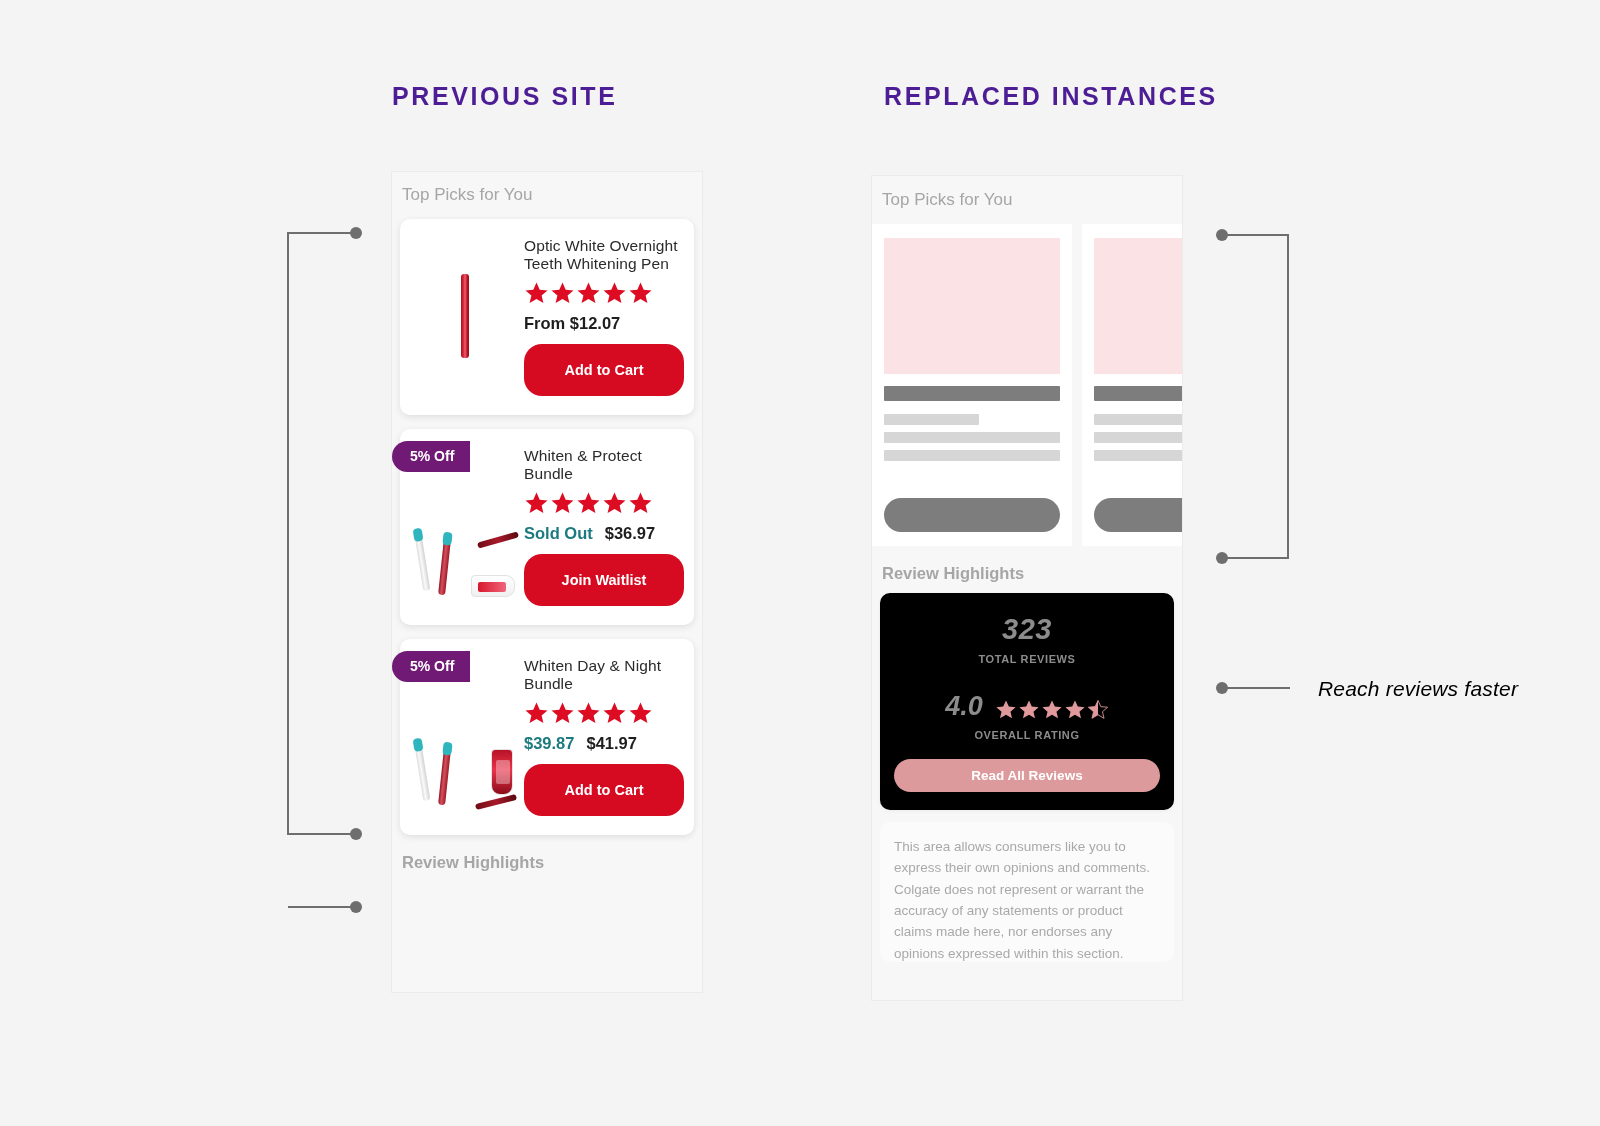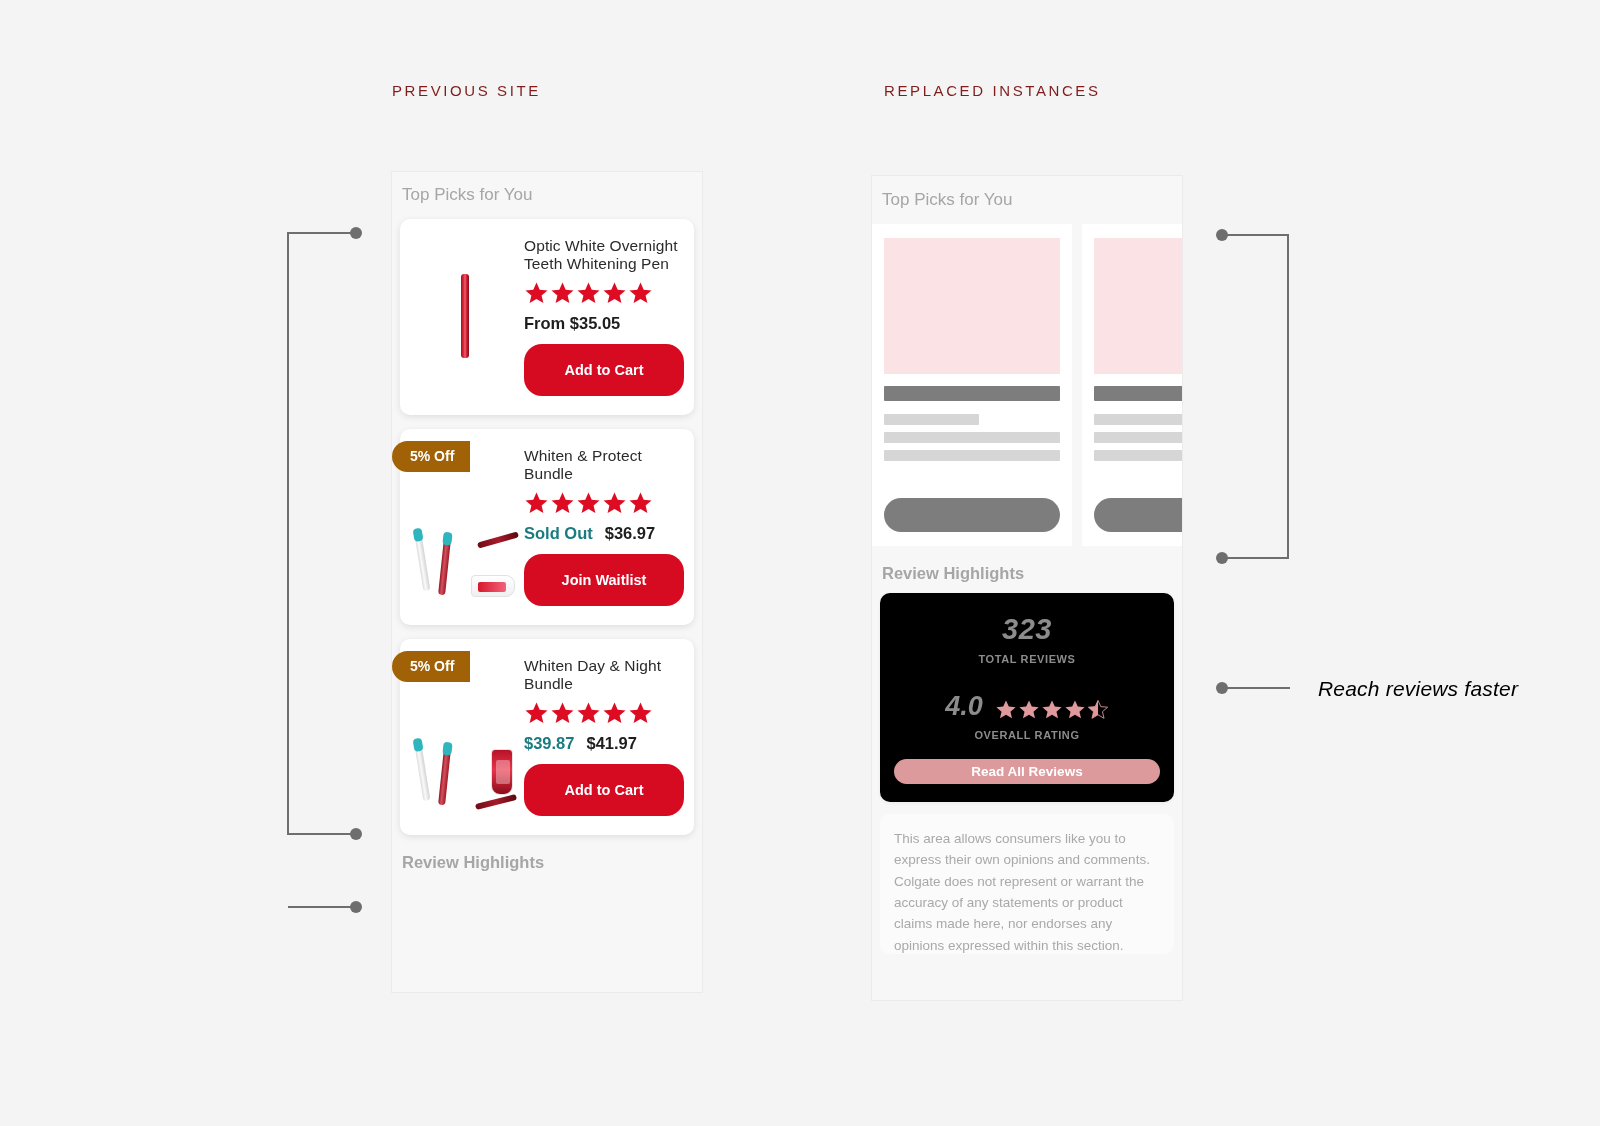--- a/index.html
+++ b/index.html
@@ -7,24 +7,24 @@
     width: 1600px; height: 1126px;
     background: #f4f4f4;
     font-family: "Liberation Sans", sans-serif;
     overflow: hidden;
   }
   .stage { position: relative; width: 1600px; height: 1126px; }
 
   
   .col-heading {
     position: absolute;
-    font-size: 15px;
+    font-size: 25px;
     letter-spacing: 2.6px;
-    font-weight: 400;
-    color: #7f1d1d;
+    font-weight: 700;
+    color: #4c1d95;
   }
   #heading-left  { left: 392px; top: 82px; }
   #heading-right { left: 884px; top: 82px; }
 
   
   .panel {
     position: absolute;
     background: #f7f7f7;
     overflow: hidden;
   }
@@ -94,21 +94,21 @@
     font-size: 14.5px;
     font-weight: 700;
     border: none;
     cursor: pointer;
     font-family: inherit;
   }
   .badge {
     position: absolute;
     left: -8px;
     top: 12px;
-    background: #a16207;
+    background: #701a75;
     color: #ffffff;
     font-size: 14px;
     font-weight: 700;
     padding: 7px 16px 8px 18px;
     border-radius: 17px 0 0 17px;
     white-space: nowrap;
     z-index: 3;
   }
   .card--badged { padding-top: 12px; }
   .card--badged .card-media { align-items: flex-end; padding-bottom: 12px; }
@@ -175,21 +175,21 @@
   .sk-bar--line  { height: 11px; margin-top: 7px; }
   .sk-btn { margin-top: auto; height: 34px; border-radius: 17px; background: #7d7d7d;
             border: none; cursor: pointer; }
 
   .rh-card--alt { background: #000000; padding: 20px 14px 18px; }
   .rh-big { font-size: 29px; font-weight: 700; font-style: italic; color: #8c8c8c; letter-spacing: .5px; }
   .rh-caps { margin-top: 7px; font-size: 11px; font-weight: 700; letter-spacing: .6px; color: #8c8c8c; }
   .rh-rating-row { margin-top: 26px; display: flex; align-items: flex-start; justify-content: center; gap: 12px; }
   .rh-score { font-size: 27px; font-weight: 700; font-style: italic; color: #8c8c8c; }
   .rh-btn {
-    margin-top: 18px; width: 100%; height: 25px; border-radius: 17px;
+    margin-top: 18px; width: 100%; height: 33px; border-radius: 17px;
     background: #dd9a9c; color: #ffffff; font-size: 13.5px; font-weight: 700;
     border: none; cursor: pointer; font-family: inherit;
   }
   .disclaimer {
     background: #fbfbfb;
     border-radius: 10px;
     margin: 12px 8px 0 8px;
     padding: 14px 14px 10px;
     font-size: 13.5px;
     line-height: 1.58;
@@ -240,21 +240,21 @@
               <path fill="#dd0c22" d="M12 1.6l3.2 7.1 7.8.7-5.9 5.1 1.8 7.6L12 18l-6.9 4.1 1.8-7.6L1 9.4l7.8-.7z"></path>
             </svg>
           <svg width="25" height="24" viewBox="0 0 24 24">
               <path fill="#dd0c22" d="M12 1.6l3.2 7.1 7.8.7-5.9 5.1 1.8 7.6L12 18l-6.9 4.1 1.8-7.6L1 9.4l7.8-.7z"></path>
             </svg>
           <svg width="25" height="24" viewBox="0 0 24 24">
               <path fill="#dd0c22" d="M12 1.6l3.2 7.1 7.8.7-5.9 5.1 1.8 7.6L12 18l-6.9 4.1 1.8-7.6L1 9.4l7.8-.7z"></path>
             </svg>
         </div>
         <div class="price-row">
-          <span>From $35.05</span>
+          <span>From $12.07</span>
         </div>
         <button class="cta">Add to Cart</button>
       </div>
     </div>
 
     <div class="card card--badged">
       <div class="badge">5% Off</div>
       <div class="card-media">
         <div class="kit">
           <div class="brush brush--a"></div>

